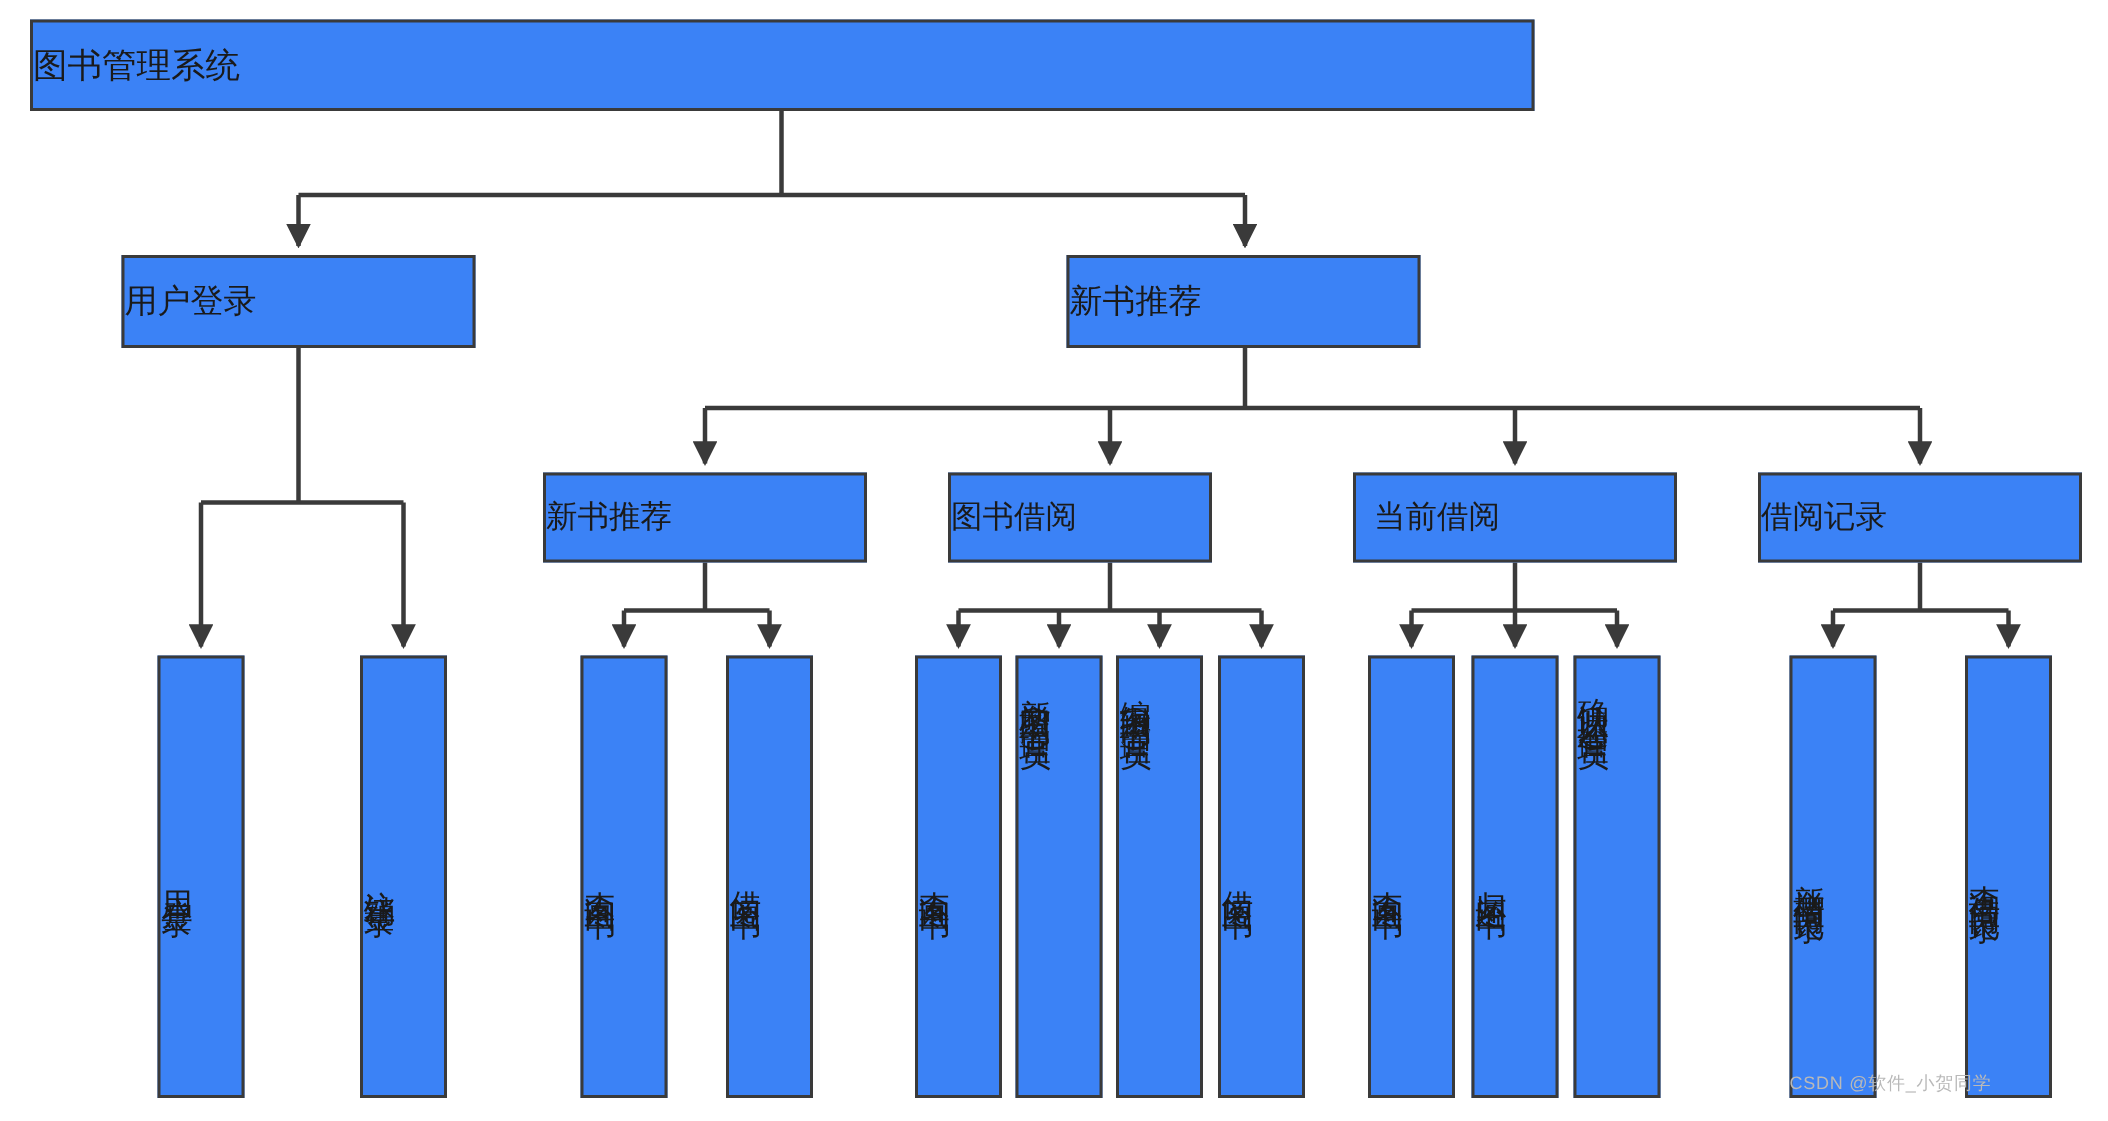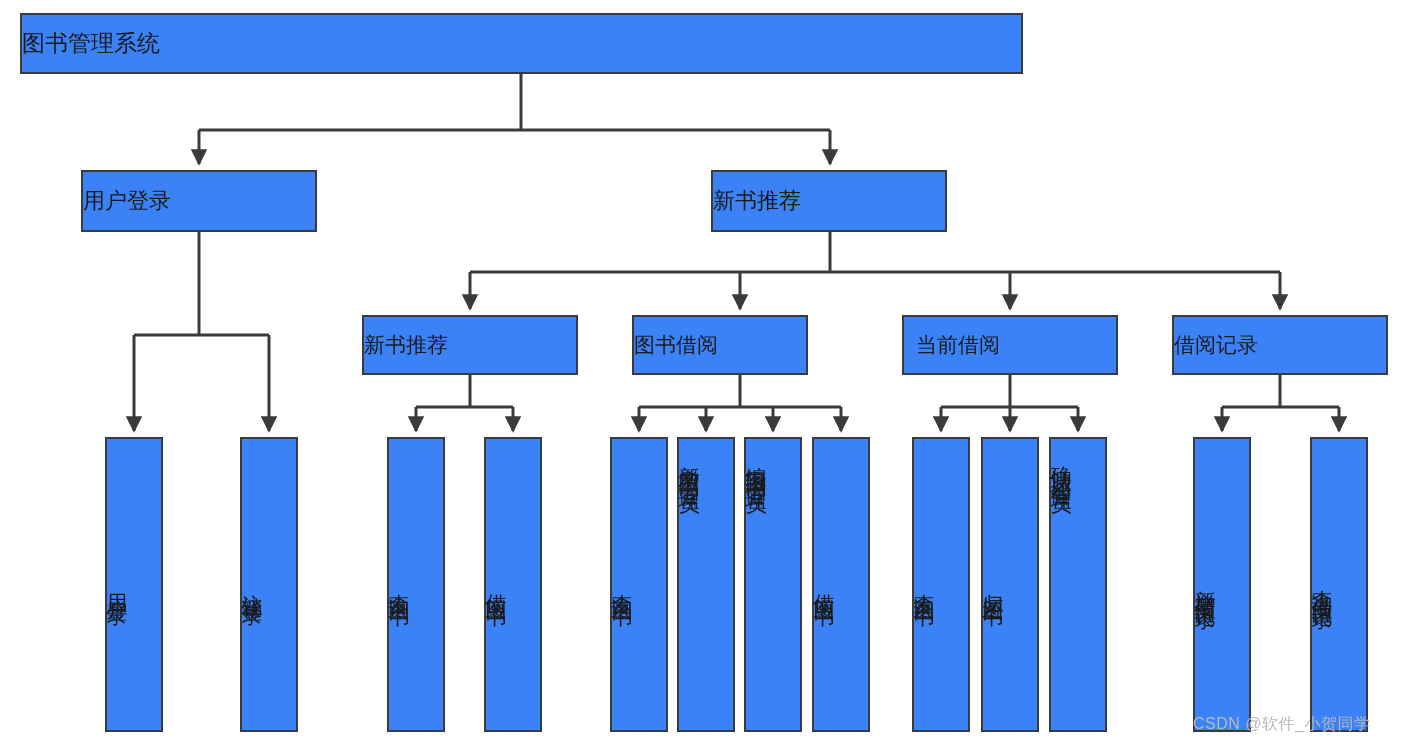--- a/index.html
+++ b/index.html
@@ -61,21 +61,21 @@
     letter-spacing: 4px;
     line-height: 1;
     white-space: nowrap;
   }
   .node.leaf.align-middle {
     align-items: center;
     padding-top: 0;
   }
   .watermark {
     position: absolute;
-    font-size: 16px;
+    font-size: 12px;
     color: #b9b9b9;
     letter-spacing: 0.5px;
     white-space: nowrap;
     z-index: 3;
     user-select: none;
   }
 </style>
 </head>
 <body>
 

